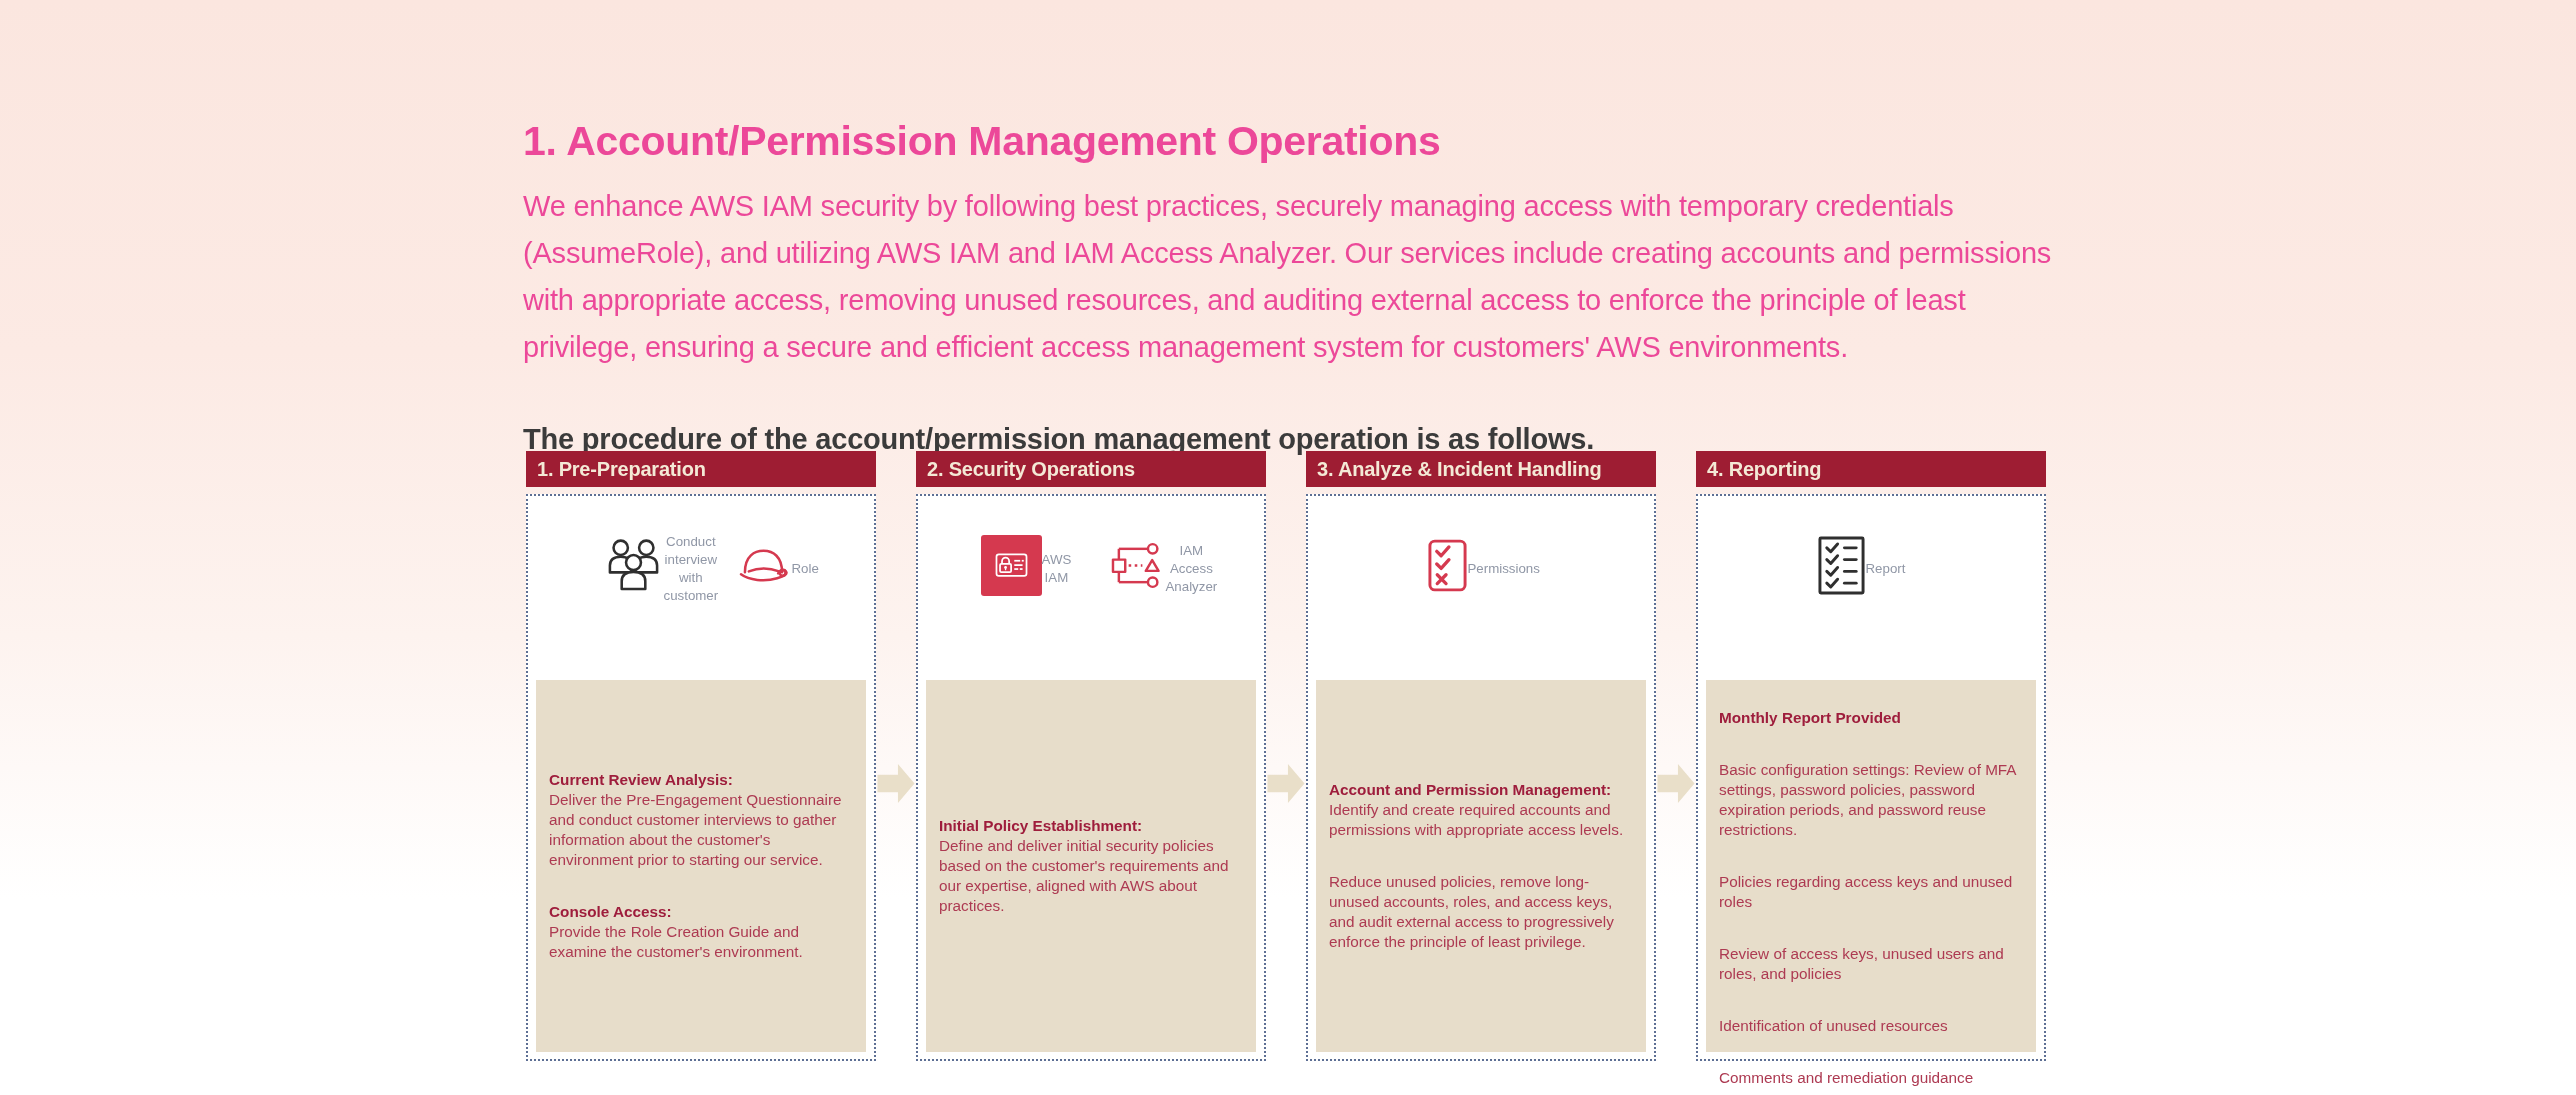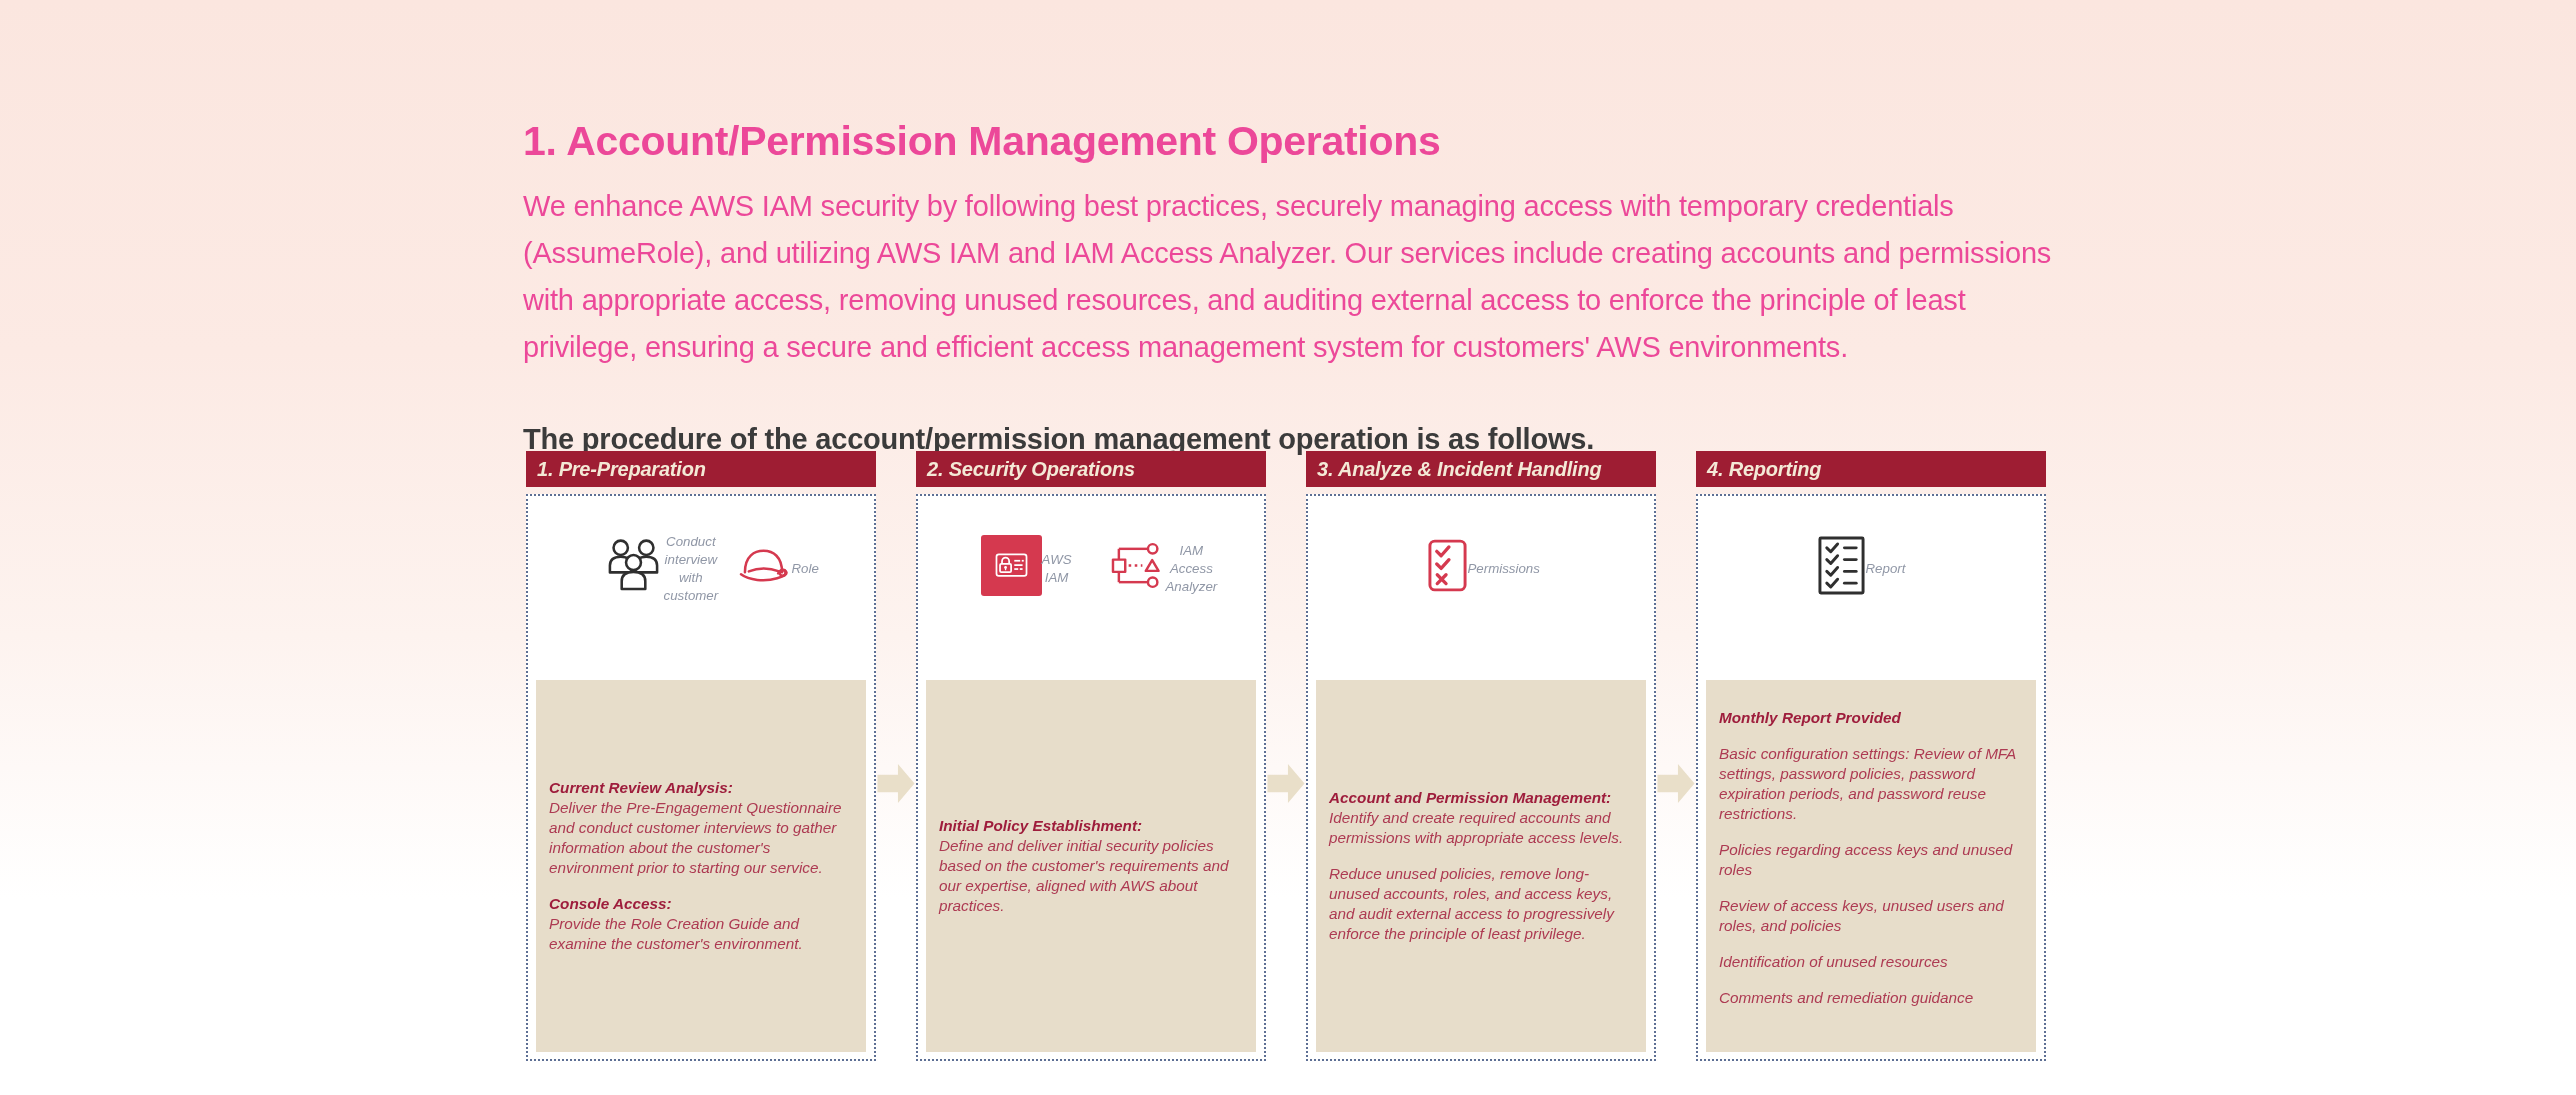--- a/index.html
+++ b/index.html
@@ -13,21 +13,21 @@
     font-size:41px;font-weight:bold;color:#ec4899;letter-spacing:-0.3px;
   }
   .intro{
     position:absolute;left:523px;top:154px;width:1546px;
     font-size:29px;line-height:47px;color:#ec4899;letter-spacing:-0.2px;
   }
   .procedure{
     position:absolute;left:523px;top:399px;width:1579px;
     font-size:29px;font-weight:bold;color:#3b3b3b;letter-spacing:-0.2px;
   }
-  .col{position:absolute;top:451px;width:350px;font-style:italic;}
+  .col{position:absolute;top:451px;width:350px;}
   .col-header{
     height:36px;background:#9e1d33;color:#f4e9d6;
     font-size:20px;font-weight:bold;line-height:36px;padding-left:11px;
     box-sizing:border-box;letter-spacing:-0.2px;
   }
   .col-panel{
     position:absolute;top:43px;left:0;width:350px;height:567px;
     border:2px dotted #5d6f94;background:#ffffff;box-sizing:border-box;
   }
   .icons-row{
@@ -42,21 +42,21 @@
   .aws-iam-tile{
     width:61px;height:61px;background:#d5394f;border-radius:3px;
     display:flex;align-items:center;justify-content:center;
   }
   .note{
     position:absolute;left:8px;right:8px;top:184px;height:372px;
     background:#e7ddca;box-sizing:border-box;padding:14px 13px;
     display:flex;flex-direction:column;justify-content:center;
   }
   .note.top{justify-content:flex-start;padding-top:28px;}
-  .note-sec + .note-sec{margin-top:16px;}
+  .note-sec + .note-sec{margin-top:32px;}
   .note-h{font-size:15.3px;line-height:20px;font-weight:bold;color:#9e1d3c;}
   .note-b{font-size:15.3px;line-height:20px;color:#ad3a52;}
   .flow-arrow{position:absolute;top:764px;width:38px;height:39px;}
 </style>
 </head>
 <body>
 
 <h1 class="page-title">1. Account/Permission Management Operations</h1>
 <p class="intro">We enhance AWS IAM security by following best practices, securely managing access with temporary credentials (AssumeRole), and utilizing AWS IAM and IAM Access Analyzer. Our services include creating accounts and permissions with appropriate access, removing unused resources, and auditing external access to enforce the principle of least privilege, ensuring a secure and efficient access management system for customers' AWS environments.</p>
 <h2 class="procedure">The procedure of the account/permission management operation is as follows.</h2>

